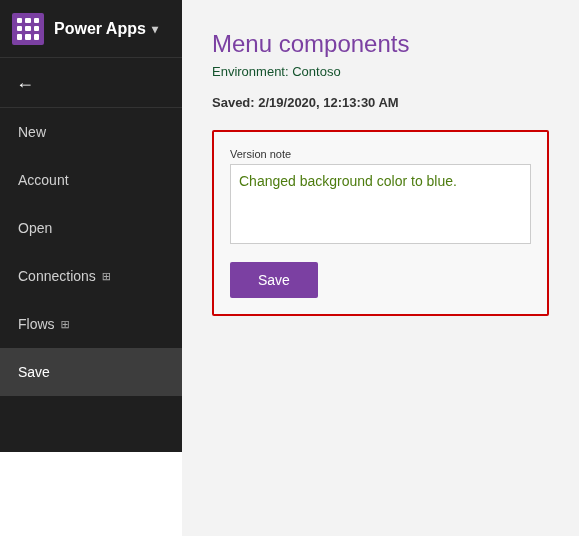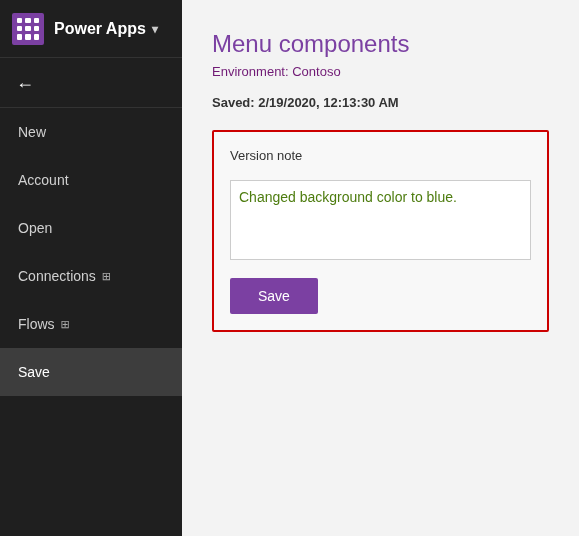--- a/index.html
+++ b/index.html
@@ -10,21 +10,21 @@
       display: flex;
       overflow: hidden;
     }
 
     
     .sidebar {
       width: 182px;
       background-color: #1f1f1f;
       display: flex;
       flex-direction: column;
-      height: 536px;
+      height: 452px;
       flex-shrink: 0;
     }
 
     .sidebar-header {
       display: flex;
       align-items: center;
       height: 58px;
       padding: 0 12px;
       background-color: #1f1f1f;
       border-bottom: 1px solid #333;
@@ -110,43 +110,43 @@
 
     .page-title {
       font-size: 24px;
       color: #7b40a2;
       font-weight: 400;
       margin-bottom: 6px;
     }
 
     .environment-text {
       font-size: 13px;
-      color: #701a75;
+      color: #14532d;
       margin-bottom: 16px;
     }
 
     .saved-text {
       font-size: 13px;
       color: #333;
       margin-bottom: 20px;
       font-weight: bold;
     }
 
     
     .version-panel {
       border: 2px solid #cc0000;
       background: #f8f8f8;
       padding: 16px;
       border-radius: 2px;
     }
 
     .version-label {
-      font-size: 13px;
+      font-size: 11px;
       color: #333;
-      margin-bottom: 17px;
+      margin-bottom: 4px;
     }
 
     .version-textarea {
       width: 100%;
       height: 80px;
       border: 1px solid #ccc;
       resize: none;
       font-size: 14px;
       color: #4d7c0f;
       padding: 8px;

